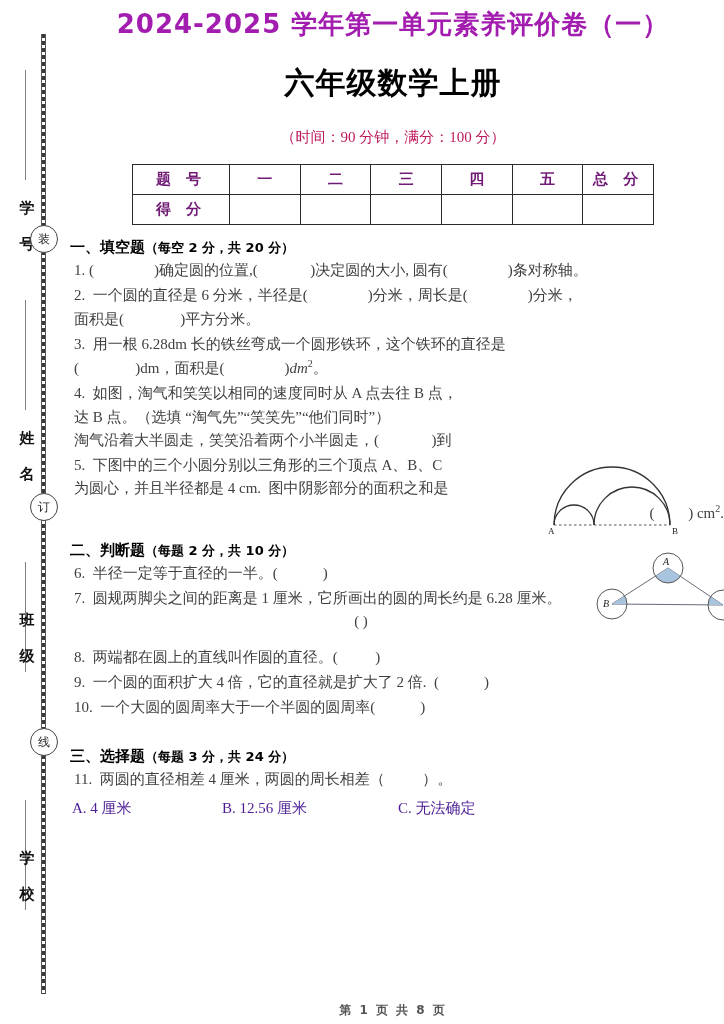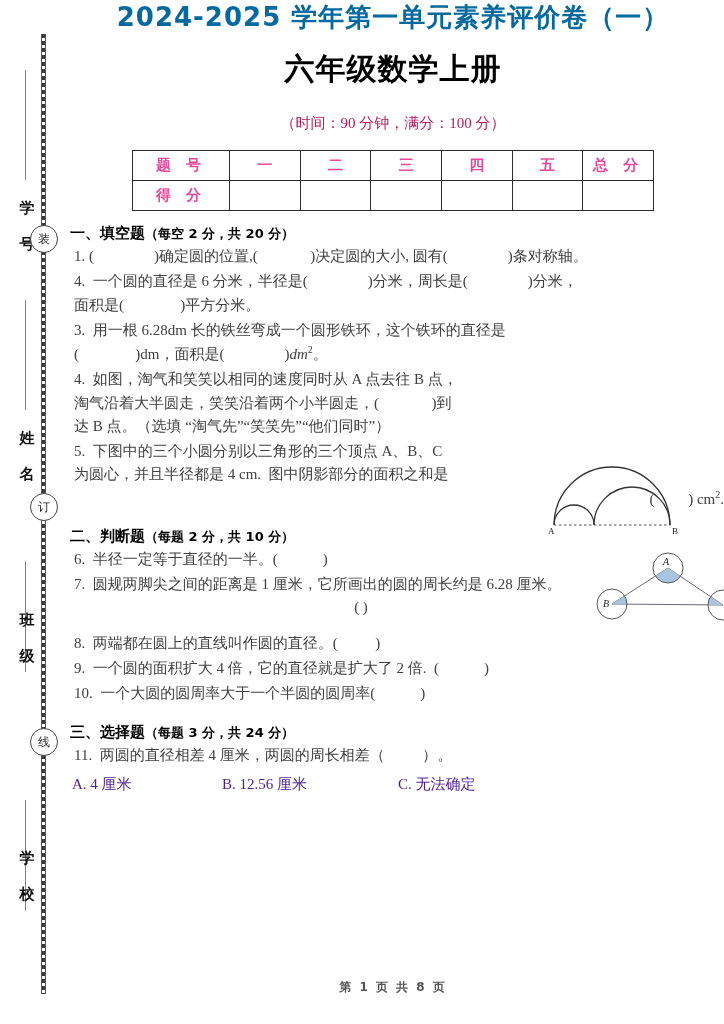--- a/index.html
+++ b/index.html
@@ -79,27 +79,27 @@
 
   
   #content {
     position: absolute;
     left: 62px;
     top: 0;
     width: 662px;
     height: 1024px;
   }
   .title-main {
-    margin: 0;
+    margin: 7px;
     text-align: center;
     font-family: "DejaVu Sans", sans-serif;
     font-weight: bold;
     font-size: 26px;
     letter-spacing: 1px;
-    color: #0369a1;
+    color: #a21caf;
     white-space: nowrap;
   }
   .title-sub {
     margin: 0;
     padding-top: 14px;
     text-align: center;
     font-family: "DejaVu Sans", sans-serif;
     font-weight: bold;
     font-size: 30px;
     letter-spacing: 1px;
@@ -121,21 +121,21 @@
     table-layout: fixed;
   }
   .score-table td {
     border: 1px solid #2b2b2b;
     height: 29px;
     text-align: center;
     vertical-align: middle;
     font-family: "DejaVu Sans", sans-serif;
     font-size: 15px;
     font-weight: bold;
-    color: #ec4899;
+    color: #701a75;
     letter-spacing: 5px;
     padding: 0;
   }
   .score-table td.head-cell { width: 96px; }
   .score-table td.num-cell  { letter-spacing: 0; }
   .score-table td.total-cell { letter-spacing: 5px; }
 
   
   .section-head {
     margin: 13px 0 0 8px;
@@ -185,21 +185,21 @@
     left: 530px;
     top: 548px;
     width: 160px;
     height: 82px;
   }
 
   
   .footer {
     position: absolute;
     left: 0;
-    bottom: 28px;
+    bottom: 5px;
     width: 662px;
     text-align: center;
     font-family: "DejaVu Sans", sans-serif;
     font-size: 12px;
     font-weight: bold;
     color: #555;
     letter-spacing: 2px;
   }
 </style>
 </head>
@@ -260,33 +260,33 @@
 
     <div class="section-head">
       <span>一、填空题</span><span class="pts">（每空 2 分，共 20 分）</span>
     </div>
 
     <div class="q">
       <span class="line indent0">1. (                )确定圆的位置,(              )决定圆的大小, 圆有(                )条对称轴。</span>
     </div>
 
     <div class="q">
-      <span class="line indent0">4.  一个圆的直径是 6 分米，半径是(                )分米，周长是(                )分米，</span>
+      <span class="line indent0">2.  一个圆的直径是 6 分米，半径是(                )分米，周长是(                )分米，</span>
       <span class="line" style="margin-left:-14px;">面积是(               )平方分米。</span>
     </div>
 
     <div class="q">
       <span class="line indent0">3.  用一根 6.28dm 长的铁丝弯成一个圆形铁环，这个铁环的直径是</span>
       <span class="line" style="margin-left:-14px;">(               )dm，面积是(                )<span class="mathit">dm</span><sup>2</sup>。</span>
     </div>
 
     <div class="q">
       <span class="line indent0">4.  如图，淘气和笑笑以相同的速度同时从 A 点去往 B 点，</span>
+      <span class="line" style="margin-left:-14px;">达 B 点。（选填 “淘气先”“笑笑先”“他们同时”）</span>
       <span class="line" style="margin-left:-14px;">淘气沿着大半圆走，笑笑沿着两个小半圆走，(              )到</span>
-      <span class="line" style="margin-left:-14px;">达 B 点。（选填 “淘气先”“笑笑先”“他们同时”）</span>
     </div>
 
     <div class="q">
       <span class="line indent0">5.  下图中的三个小圆分别以三角形的三个顶点 A、B、C</span>
       <span class="line" style="margin-left:-14px;">为圆心，并且半径都是 4 cm.  图中阴影部分的面积之和是</span>
       <span class="line" style="margin-left:-14px;text-align:right;">(         ) cm<sup>2</sup>.</span>
     </div>
 
     <div class="section-head" style="margin-top:16px;">
       <span>二、判断题</span><span class="pts">（每题 2 分，共 10 分）</span>
@@ -306,21 +306,21 @@
     </div>
 
     <div class="q">
       <span class="line indent0">9.  一个圆的面积扩大 4 倍，它的直径就是扩大了 2 倍.  (            )</span>
     </div>
 
     <div class="q">
       <span class="line indent0">10.  一个大圆的圆周率大于一个半圆的圆周率(            )</span>
     </div>
 
-    <div class="section-head" style="margin-top:18px;">
+    <div class="section-head" style="margin-top:28px;">
       <span>三、选择题</span><span class="pts">（每题 3 分，共 24 分）</span>
     </div>
 
     <div class="q">
       <span class="line indent0">11.  两圆的直径相差 4 厘米，两圆的周长相差（          ）。</span>
     </div>
     <div class="opts">
       <span class="opt-a">A.  4 厘米</span><span class="opt-b">B.  12.56 厘米</span><span>C.  无法确定</span>
     </div>
 

